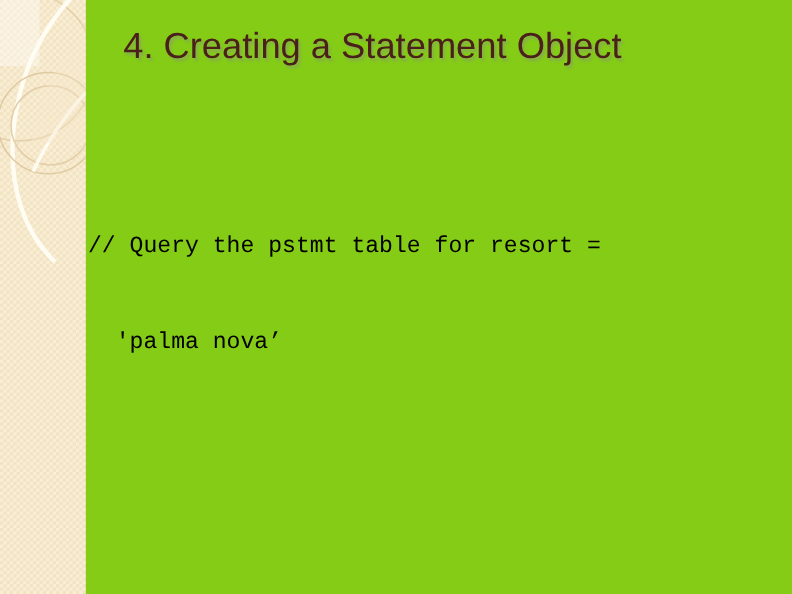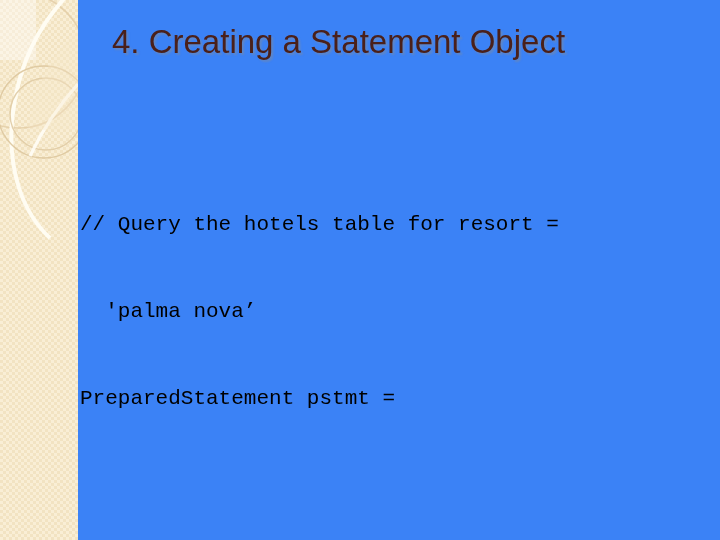--- a/index.html
+++ b/index.html
@@ -10,21 +10,21 @@
     width: 720px;
     height: 540px;
     background: #ffffff;
     font-family: "Liberation Sans", sans-serif;
     overflow: hidden;
   }
   #slide {
     position: relative;
     width: 720px;
     height: 540px;
-    background: #3b82f6;
+    background: #84cc16;
     overflow: hidden;
   }
 
   
   #sidebar {
     position: absolute;
     left: 0;
     top: 0;
     width: 78px;
     height: 540px;
@@ -104,23 +104,22 @@
 
       <path d="M 78 84 C 60 104, 44 126, 30 156" fill="none" stroke="#fffdf6" stroke-width="3.2" opacity="0.9"></path>
 
       <path d="M 78 30 C 52 52, 34 86, 28 130 L 78 130 Z" fill="#f6e8cb" opacity="0.35"></path>
     </svg>
   </div>
 
   <div id="title">4. Creating a Statement Object</div>
 
   <div id="body-text">
-    <span class="code-line">// Query the hotels table for resort =</span>
+    <span class="code-line">// Query the pstmt table for resort =</span>
     <span class="code-line">  'palma nova’</span>
-    <span class="code-line">PreparedStatement pstmt =</span>
     
     
     
     
     
   </div>
 
 </div>
 
 </body></html>

